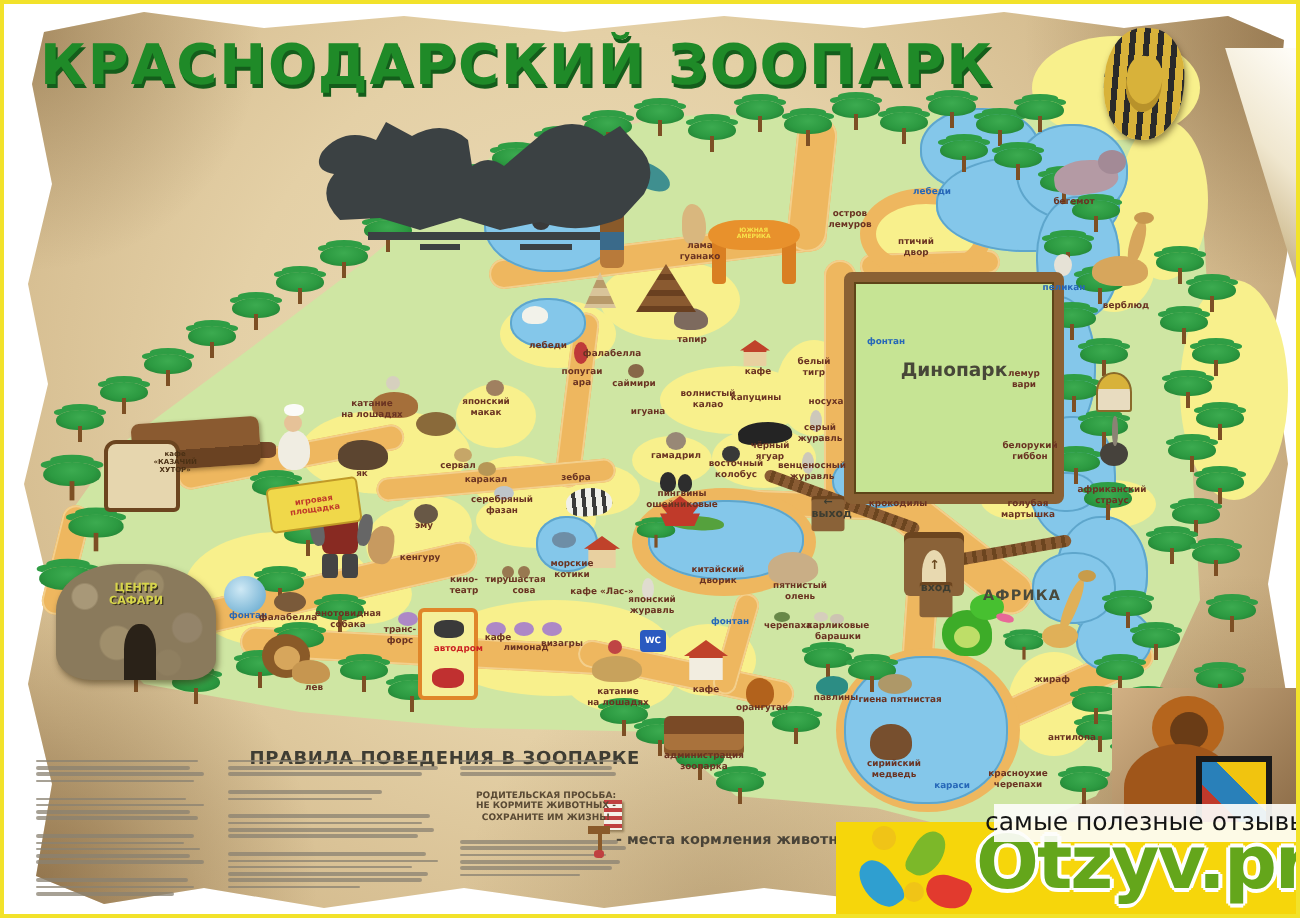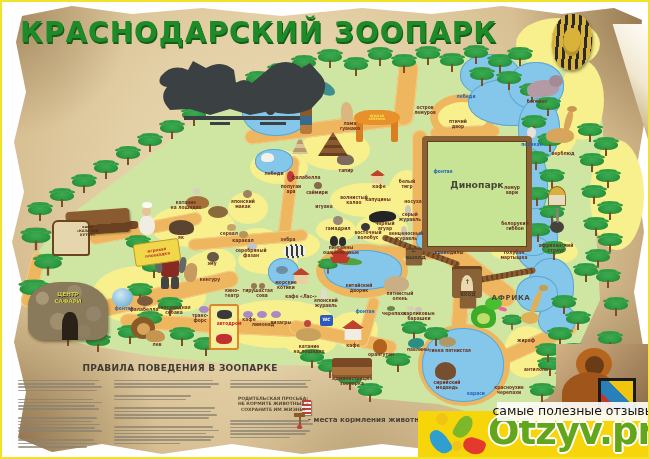--- a/index.html
+++ b/index.html
@@ -115,21 +115,21 @@
   .hut{background:linear-gradient(180deg,#c0422a 0 45%,#e8d0a0 45%);
     clip-path:polygon(50% 0,100% 40%,88% 40%,88% 100%,12% 100%,12% 40%,0 40%);}
   .hut.white{background:linear-gradient(180deg,#c0422a 0 45%,#f2ede0 45%);}
   .admin-bldg{left:332px;top:358px;width:40px;height:20px;border-radius:3px;
     background:linear-gradient(180deg,#7a4a26 0 45%,#a9723c 45%);
     box-shadow:inset 0 -3px 0 #8a5a2c;}
   .flag{left:302px;top:400px;width:9px;height:15px;
     background:repeating-linear-gradient(180deg,#c04040 0 2px,#f4f0e8 2px 4px);box-shadow:1px 1px 1px rgba(60,40,10,.4);}
 
   
-  .rules-title{left:40px;top:364px;width:280px;text-align:center;color:#3f3d33;
+  .rules-title{left:40px;top:376px;width:280px;text-align:right;color:#3f3d33;
     font:700 9px/1 "DejaVu Sans",sans-serif;letter-spacing:.3px;z-index:8;}
   .rcol{top:378px;z-index:8;}
   .rl{position:static;display:block;height:1.6px;background:#8a8172;margin:1.7px 0;opacity:.75;border-radius:1px;}
   .rgap{position:static;display:block;height:4px;}
   .parent-note{position:static;display:block;margin:2px 0;text-align:center;color:#5a4a34;
     font:700 4.5px/1.25 "DejaVu Sans",sans-serif;}
   .legend{left:292px;top:412px;height:20px;z-index:8;}
   .legend .ic{left:2px;top:1px;width:11px;height:16px;
     background:linear-gradient(#8a5a2a 0 0) 50% 0/2px 100% no-repeat,linear-gradient(#8a5a2a 0 0) 0 0/100% 4px no-repeat;}
   .legend .ic::after{content:"";position:absolute;left:3px;top:12px;width:5px;height:4px;background:#c04040;border-radius:40%;}

